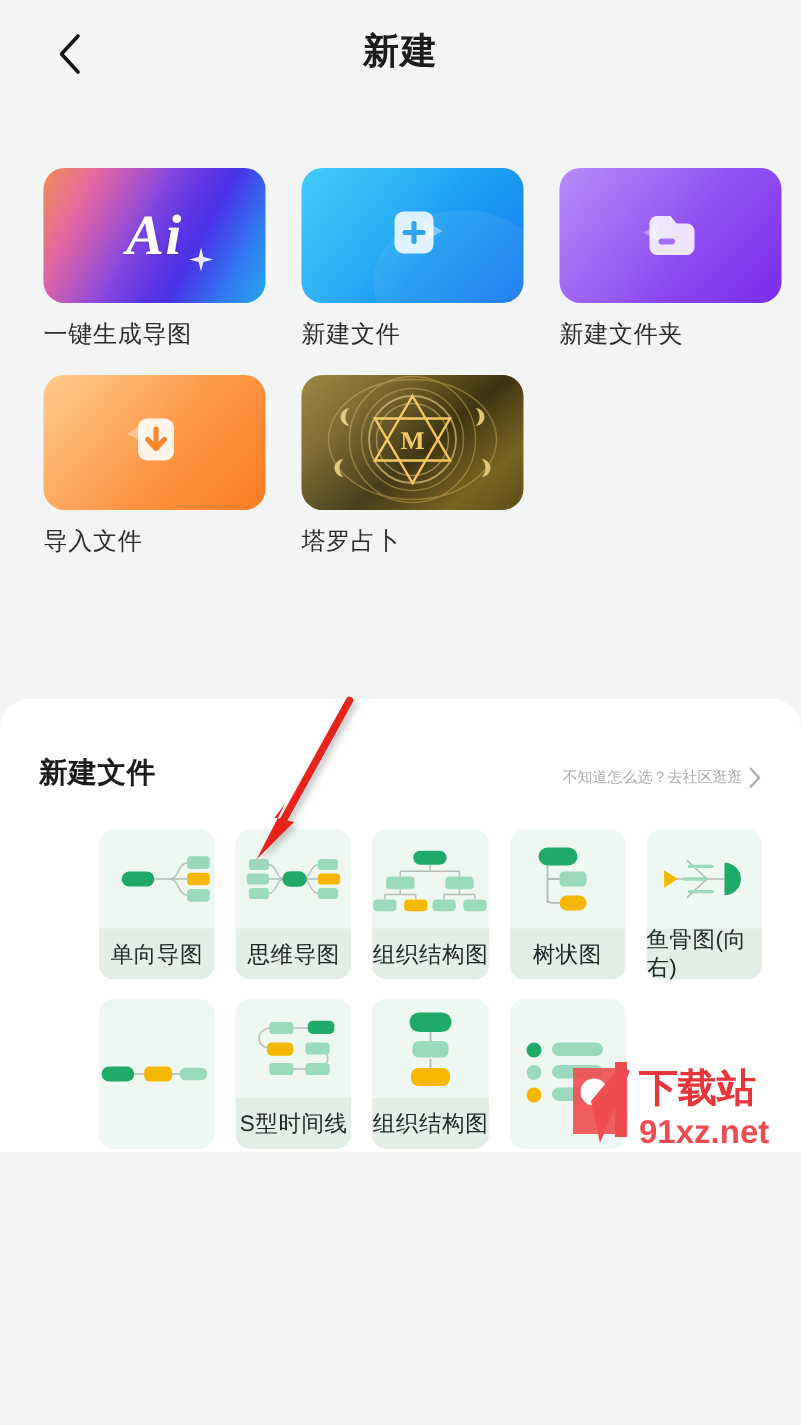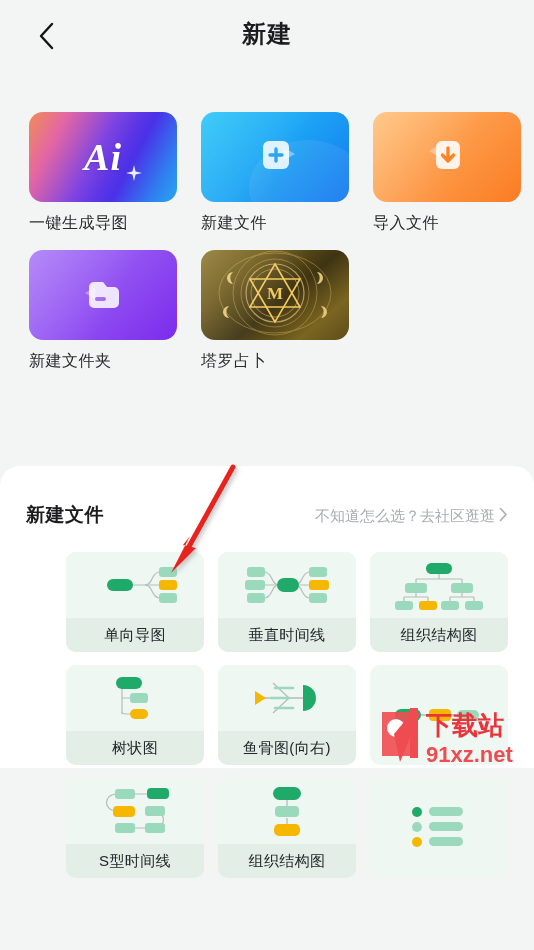--- a/index.html
+++ b/index.html
@@ -77,26 +77,26 @@
     position: absolute; left: 0; right: 0; top: 466px; bottom: 0;
     background: #ffffff;
     border-radius: 20px 20px 0 0;
   }
   .sheet-head {
     display: flex; align-items: baseline; justify-content: space-between;
     padding: 36px 26px 0 26px;
   }
   .sheet-title { font-size: 19px; font-weight: 700; color: #1b1b1d; letter-spacing: .5px; }
   .sheet-link {
-    font-size: 15px; color: #a9adaf; display: flex; align-items: flex-start; gap: 4px; cursor: pointer;
+    font-size: 10px; color: #a9adaf; display: flex; align-items: flex-start; gap: 4px; cursor: pointer;
   }
   .sheet-link .chev { font-size: 14px; color: #a9adaf; }
 
   .tpl-grid {
-    display: grid; grid-template-columns: repeat(3, 1fr);
+    display: grid; grid-template-columns: repeat(5, 1fr);
     column-gap: 14px; row-gap: 13px;
     padding: 24px 26px 0 26px;
     margin-left: 40px;
   }
   .tpl-tile {
     height: 100px; border-radius: 10px; overflow: hidden;
     background: #eef6f1; cursor: pointer;
     display: flex; flex-direction: column;
   }
   .tpl-art {
@@ -158,45 +158,45 @@
             <path d="M29 22 V34 M23 28 H35" stroke="#1a9bf0" stroke-width="3.4" stroke-linecap="round"></path>
           </svg>
         </span>
         <div class="blob"></div>
         <div class="sheen"></div>
       </div>
       <div class="quick-label">新建文件</div>
     </div>
 
     <div class="quick-item">
+      <div class="quick-card card-folder">
+        <span>
+          <svg width="56" height="56" viewBox="0 0 56 56">
+            <path d="M20 22 L10 28 L20 34 Z" fill="rgba(255,255,255,.35)"></path>
+            <path d="M19 17 h9 l4 5 h7 a5 5 0 0 1 5 5 v11 a5 5 0 0 1 -5 5 H19 a5 5 0 0 1 -5 -5 V22 a5 5 0 0 1 5 -5 z" fill="rgba(255,255,255,.85)"></path>
+            <rect x="20" y="32" width="11" height="4" rx="2" fill="#a46bf5"></rect>
+          </svg>
+        </span>
+        <div class="sheen"></div>
+      </div>
+      <div class="quick-label">新建文件夹</div>
+    </div>
+
+    <div class="quick-item">
       <div class="quick-card card-import">
         <span>
           <svg width="56" height="56" viewBox="0 0 56 56">
             <path d="M20 18 L10 24 L20 30 Z" fill="rgba(255,255,255,.35)"></path>
             <rect x="17" y="14" width="24" height="28" rx="6" fill="rgba(255,255,255,.88)"></rect>
             <path d="M29 21 V33 M23.5 28 L29 34 L34.5 28" fill="none" stroke="#fb8124" stroke-width="3.4" stroke-linecap="round" stroke-linejoin="round"></path>
           </svg>
         </span>
         <div class="sheen"></div>
       </div>
       <div class="quick-label">导入文件</div>
-    </div>
-
-    <div class="quick-item">
-      <div class="quick-card card-folder">
-        <span>
-          <svg width="56" height="56" viewBox="0 0 56 56">
-            <path d="M20 22 L10 28 L20 34 Z" fill="rgba(255,255,255,.35)"></path>
-            <path d="M19 17 h9 l4 5 h7 a5 5 0 0 1 5 5 v11 a5 5 0 0 1 -5 5 H19 a5 5 0 0 1 -5 -5 V22 a5 5 0 0 1 5 -5 z" fill="rgba(255,255,255,.85)"></path>
-            <rect x="20" y="32" width="11" height="4" rx="2" fill="#a46bf5"></rect>
-          </svg>
-        </span>
-        <div class="sheen"></div>
-      </div>
-      <div class="quick-label">新建文件夹</div>
     </div>
 
     <div class="quick-item">
       <div class="quick-card card-tarot">
         <span>
           <svg width="148" height="90" viewBox="0 0 148 90">
             <g stroke="#d9b45a" fill="none" opacity=".45">
               <circle cx="74" cy="45" r="42"></circle>
               <circle cx="74" cy="45" r="34"></circle>
               <ellipse cx="74" cy="45" rx="56" ry="40"></ellipse>
@@ -266,21 +266,21 @@
             </g>
             <rect x="12" y="7" width="18" height="10" rx="3" fill="#9bd9bd"></rect>
             <rect x="10" y="20" width="20" height="10" rx="3" fill="#9bd9bd"></rect>
             <rect x="12" y="33" width="18" height="10" rx="3" fill="#9bd9bd"></rect>
             <rect x="42" y="18" width="22" height="14" rx="7" fill="#1faa6a"></rect>
             <rect x="74" y="7" width="18" height="10" rx="3" fill="#9bd9bd"></rect>
             <rect x="74" y="20" width="20" height="10" rx="3" fill="#f5b700"></rect>
             <rect x="74" y="33" width="18" height="10" rx="3" fill="#9bd9bd"></rect>
           </svg>
         </div>
-        <div class="tpl-name">垂直时间线</div>
+        <div class="tpl-name">思维导图</div>
       </div>
 
       <div class="tpl-tile">
         <div class="tpl-art">
           <svg width="90" height="52" viewBox="0 0 90 52">
             <g stroke="#b6bdb9" stroke-width="1.2" fill="none">
               <path d="M45 15 V20 M22 20 H68 M22 20 V24 M68 20 V24"></path>
               <path d="M22 34 V38 M10 38 H34 M10 38 V42 M34 38 V42"></path>
               <path d="M68 34 V38 M56 38 H80 M56 38 V42 M80 38 V42"></path>
             </g>

